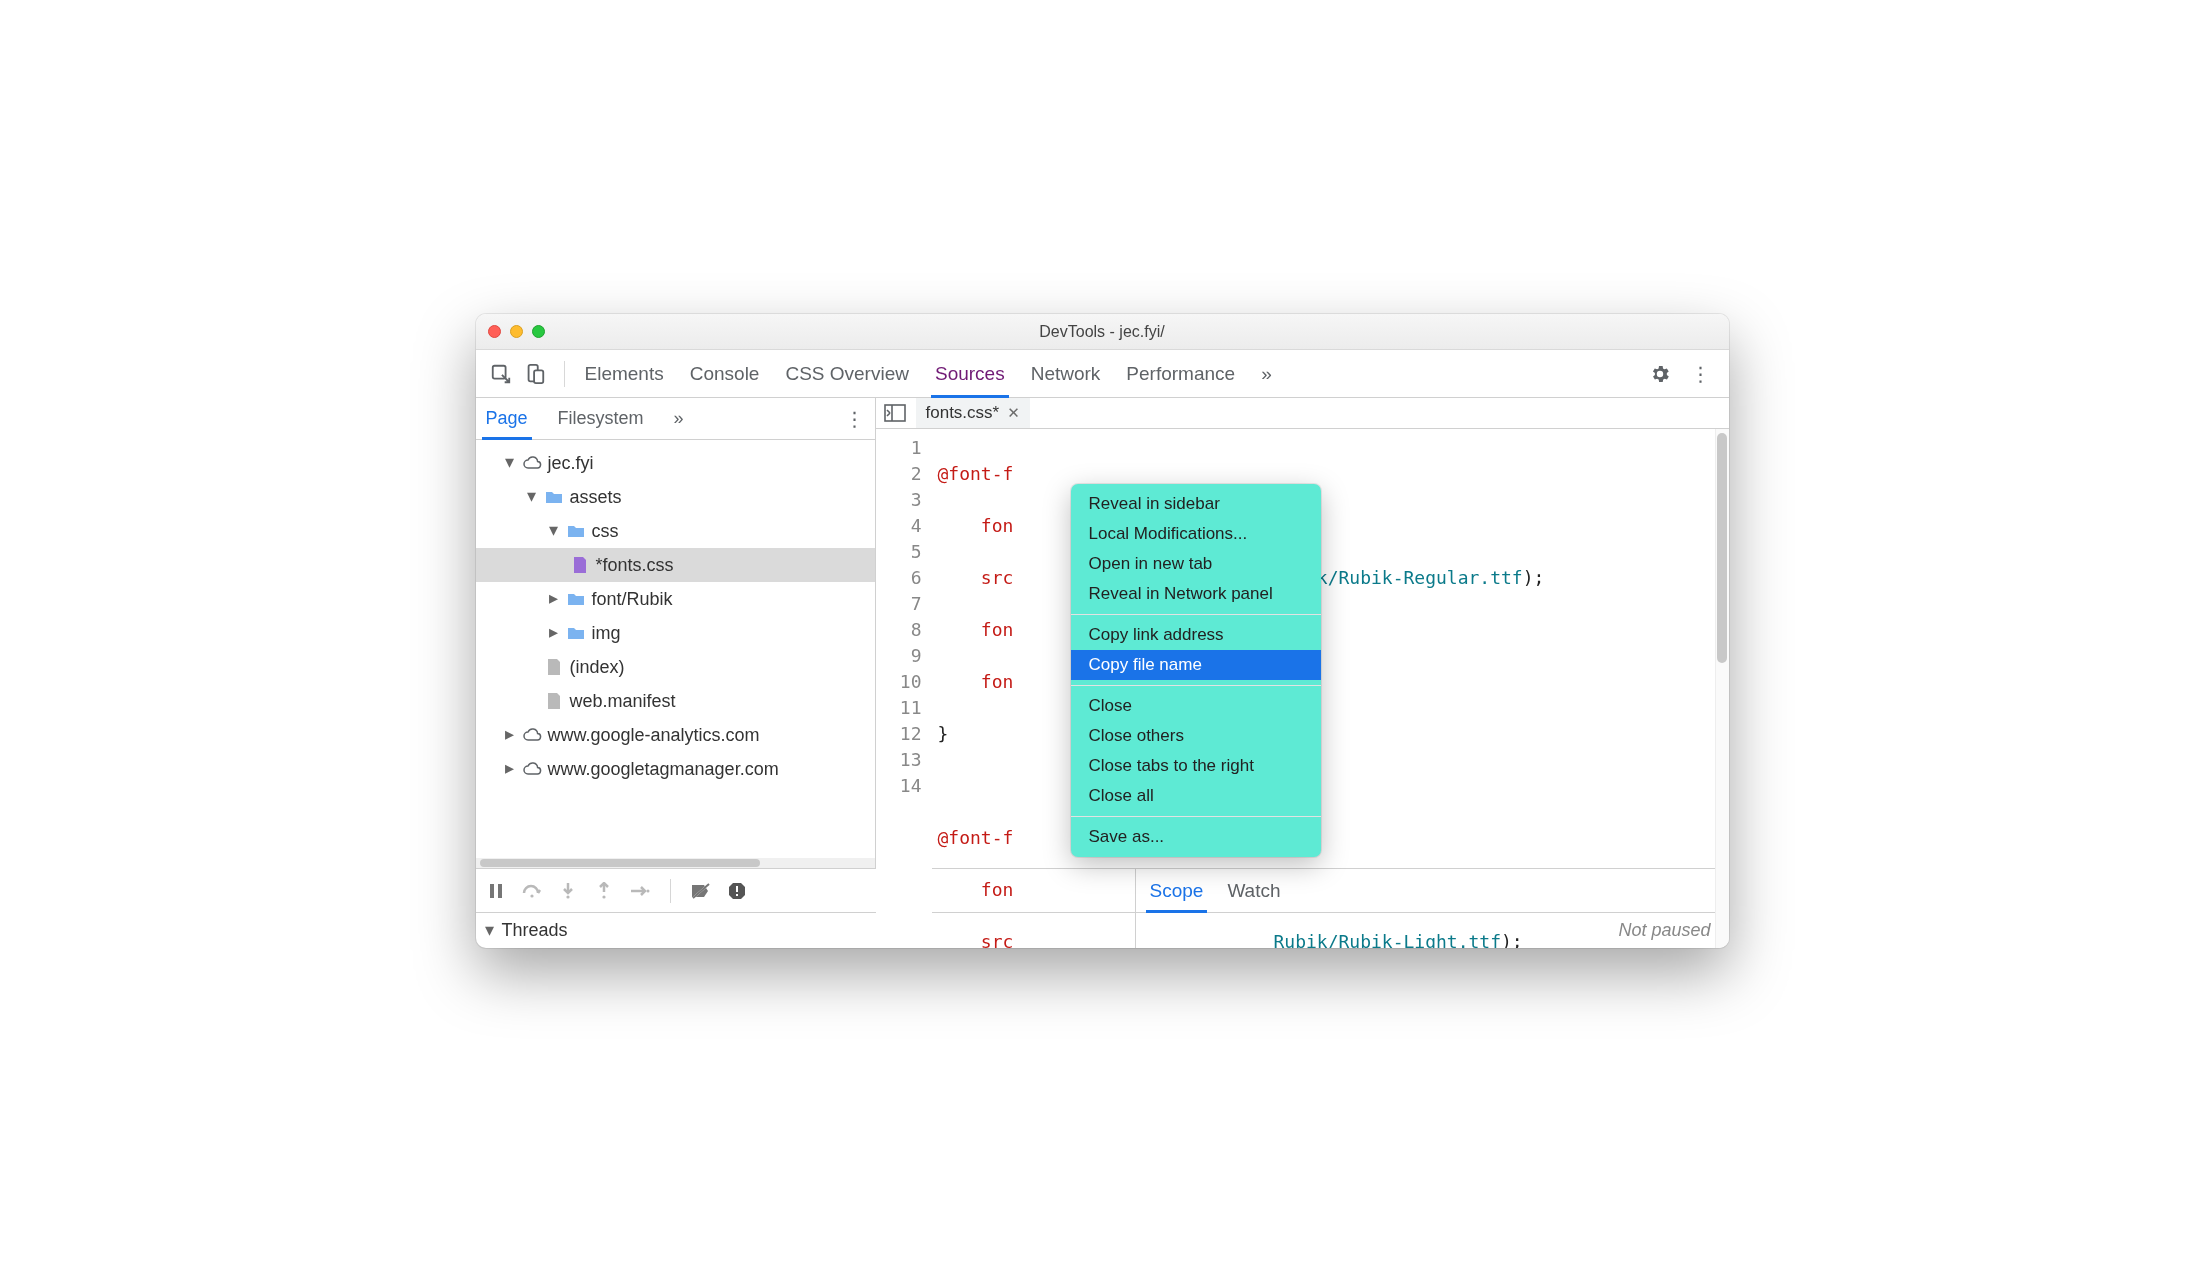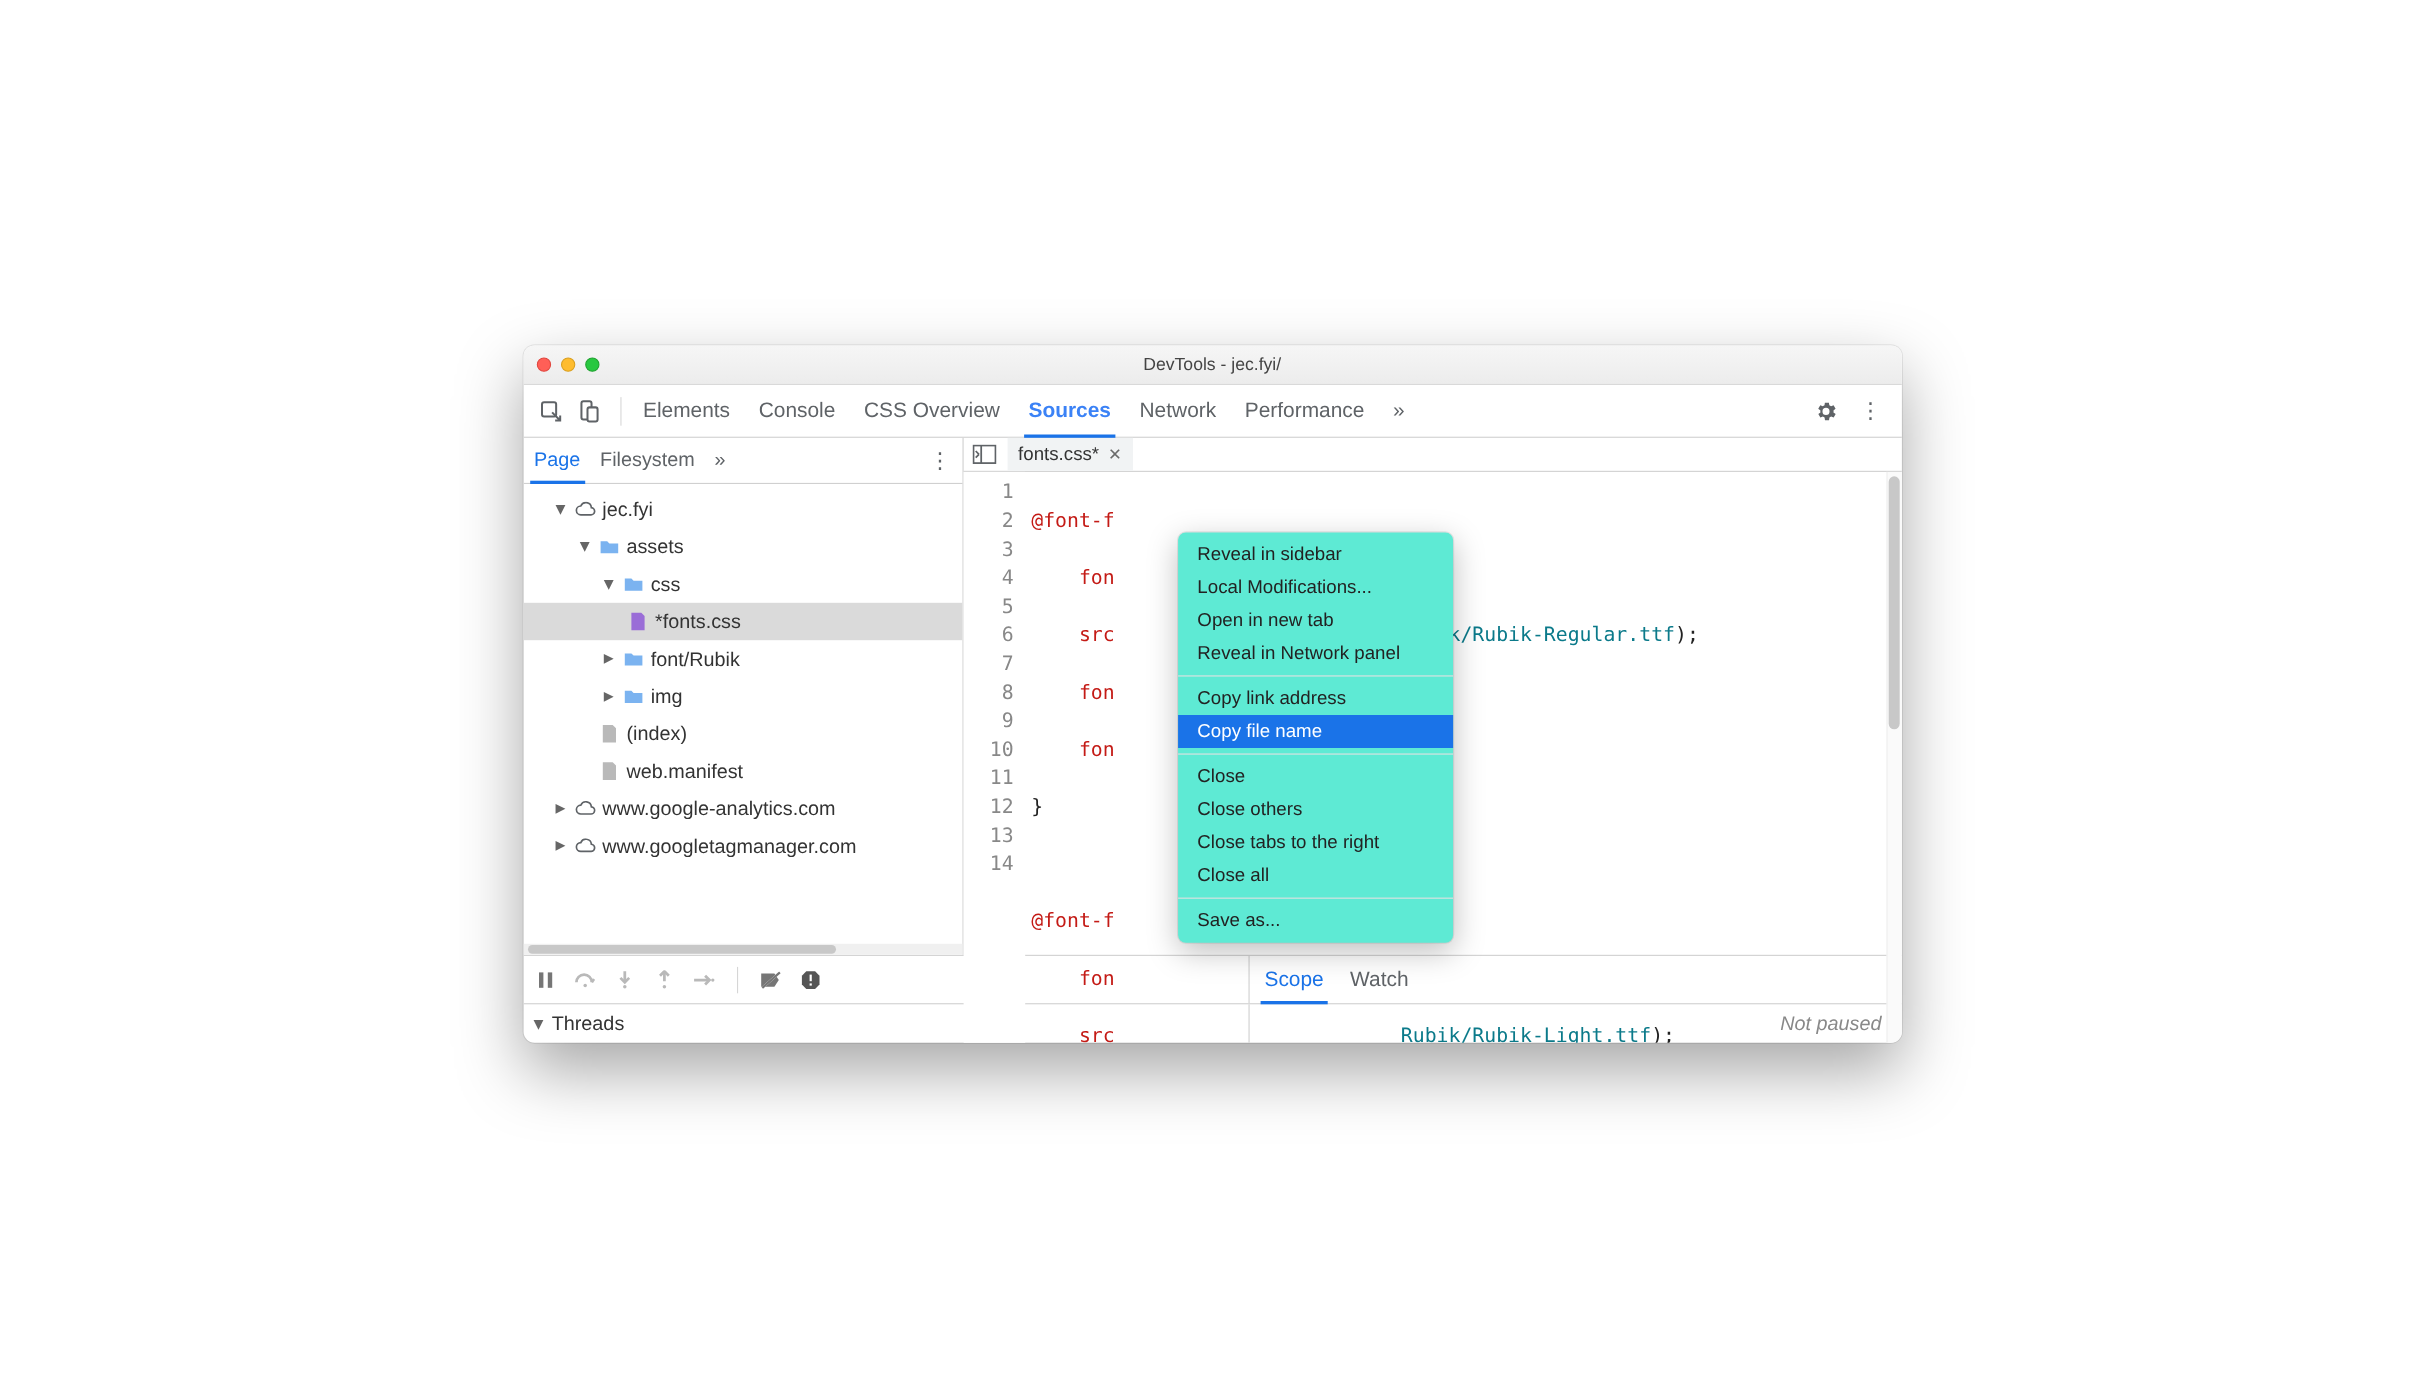--- a/index.html
+++ b/index.html
@@ -44,29 +44,29 @@
     border-bottom: 1px solid #d0d0d0;
     display:flex;
     align-items:center;
     padding: 0 10px;
     gap:4px;
   }
   .main-toolbar .iconbtn { width:30px; height:30px; display:flex; align-items:center; justify-content:center; color:#5f6367; }
   .vsep { width:1px; height:26px; background:#d8d8d8; margin:0 10px;}
   .tabs { display:flex; align-items:stretch; height:100%; gap:26px; padding-left:6px;}
   .tab { display:flex; align-items:center; font-size:19px; color:#5f6367; cursor:pointer; position:relative;}
-  .tab.active { color:#3b82f6;font-weight:bold; }
+  .tab.active { color:#701a75; }
   .tab.active::after { content:""; position:absolute; bottom:-1px; left:-4px; right:-4px; height:3px; background:#1a73e8;}
   .spacer{flex:1;}
   .gear,.kebab{font-size:20px;color:#5f6367;padding:0 8px;}
   
   .body { display:flex; height: 470px; }
   
   .sidebar { width: 400px; border-right:1px solid #d0d0d0; display:flex; flex-direction:column;}
-  .side-tabs { height:42px; border-bottom:1px solid #d0d0d0; display:flex; align-items:center; padding:0 10px; gap:18px;}
+  .side-tabs { height:42px; border-bottom:1px solid #d0d0d0; display:flex; align-items:center; padding:0 10px; gap:30px;}
   .side-tab { font-size:18px; color:#5f6367; cursor:pointer; position:relative; display:flex; align-items:center; height:100%;}
   .side-tab.active { color:#1a73e8;}
   .side-tab.active::after { content:""; position:absolute; bottom:-1px; left:-4px; right:-4px; height:3px; background:#1a73e8;}
   .side-tabs .vdots { margin-left:auto; font-size:20px; color:#5f6367;}
   .tree { flex:1; overflow:auto; padding-top:6px; font-size:18px; color:#333;}
   .tree-row { display:flex; align-items:center; height:34px; padding-left:6px; gap:6px; white-space:nowrap;}
   .tree-row.selected { background:#dadada;}
   .tw { display:inline-block; width:12px; text-align:center; color:#666; transform:translateY(-1px);}
   .tw.open::before{content:"▾";}
   .tw.closed::before{content:"▸";}

